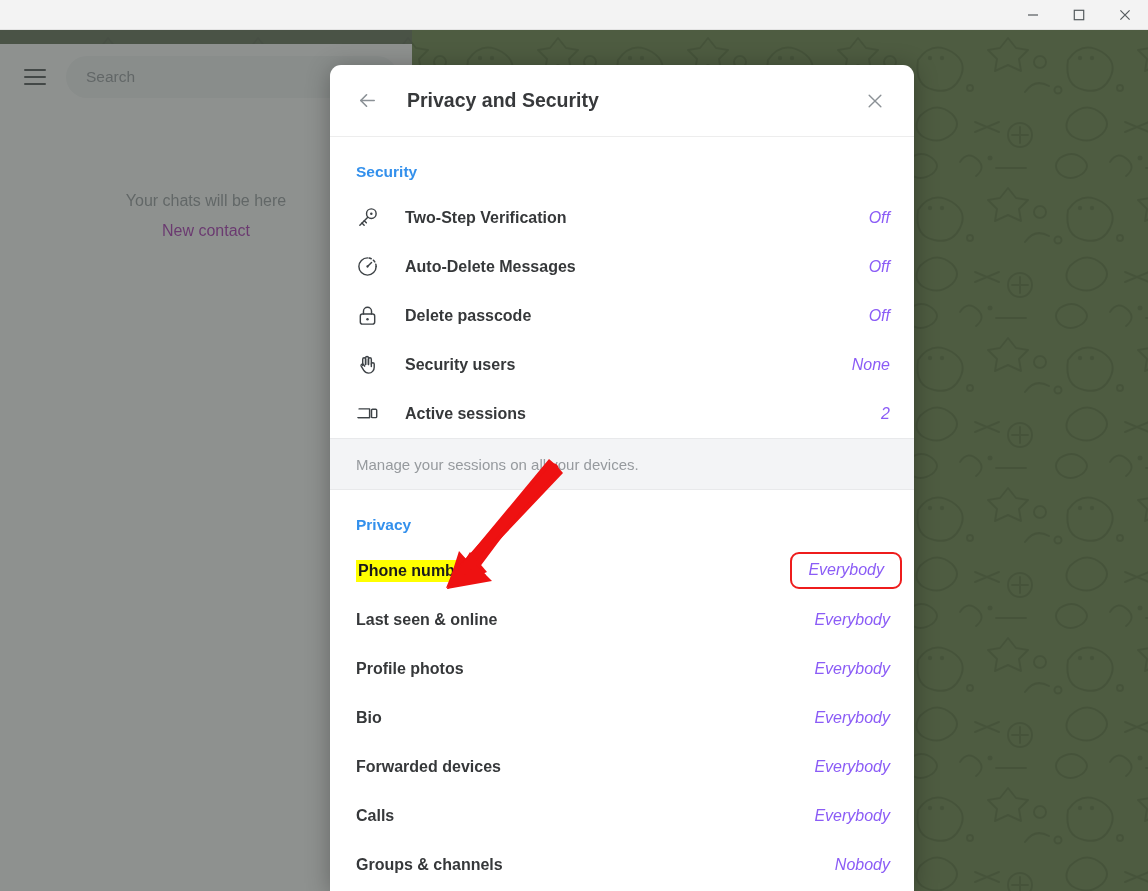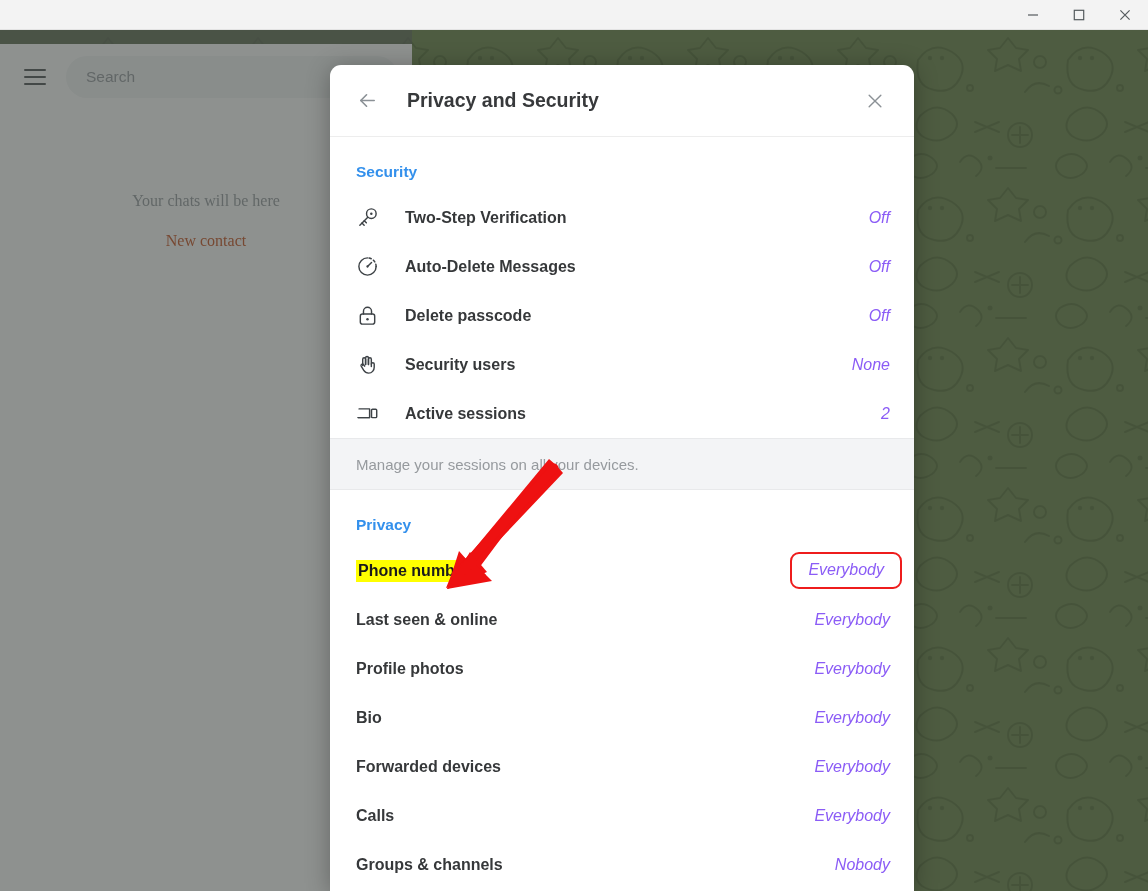--- a/index.html
+++ b/index.html
@@ -108,29 +108,28 @@
     border-radius: 21px;
     display: flex;
     align-items: center;
     padding: 0 20px;
     color: #8b9196;
     font-size: 15.5px;
   }
   .sidebar-empty {
     margin-top: 82px;
     text-align: center;
-    font-family: Liberation Serif, serif;
   }
   .sidebar-empty .line1 {
     color: #8b9196;
     font-size: 16px;
   }
   .sidebar-empty .line2 {
-    margin-top: 22px;
-    color: #c2410c;
+    margin-top: 12px;
+    color: #a21caf;
     font-size: 16px;
   }
   
   .sidebar-scrim {
     position: absolute;
     top: 30px; left: 0;
     width: 412px;
     height: 861px;
     background: rgba(72,78,74,0.62);
     z-index: 15;

